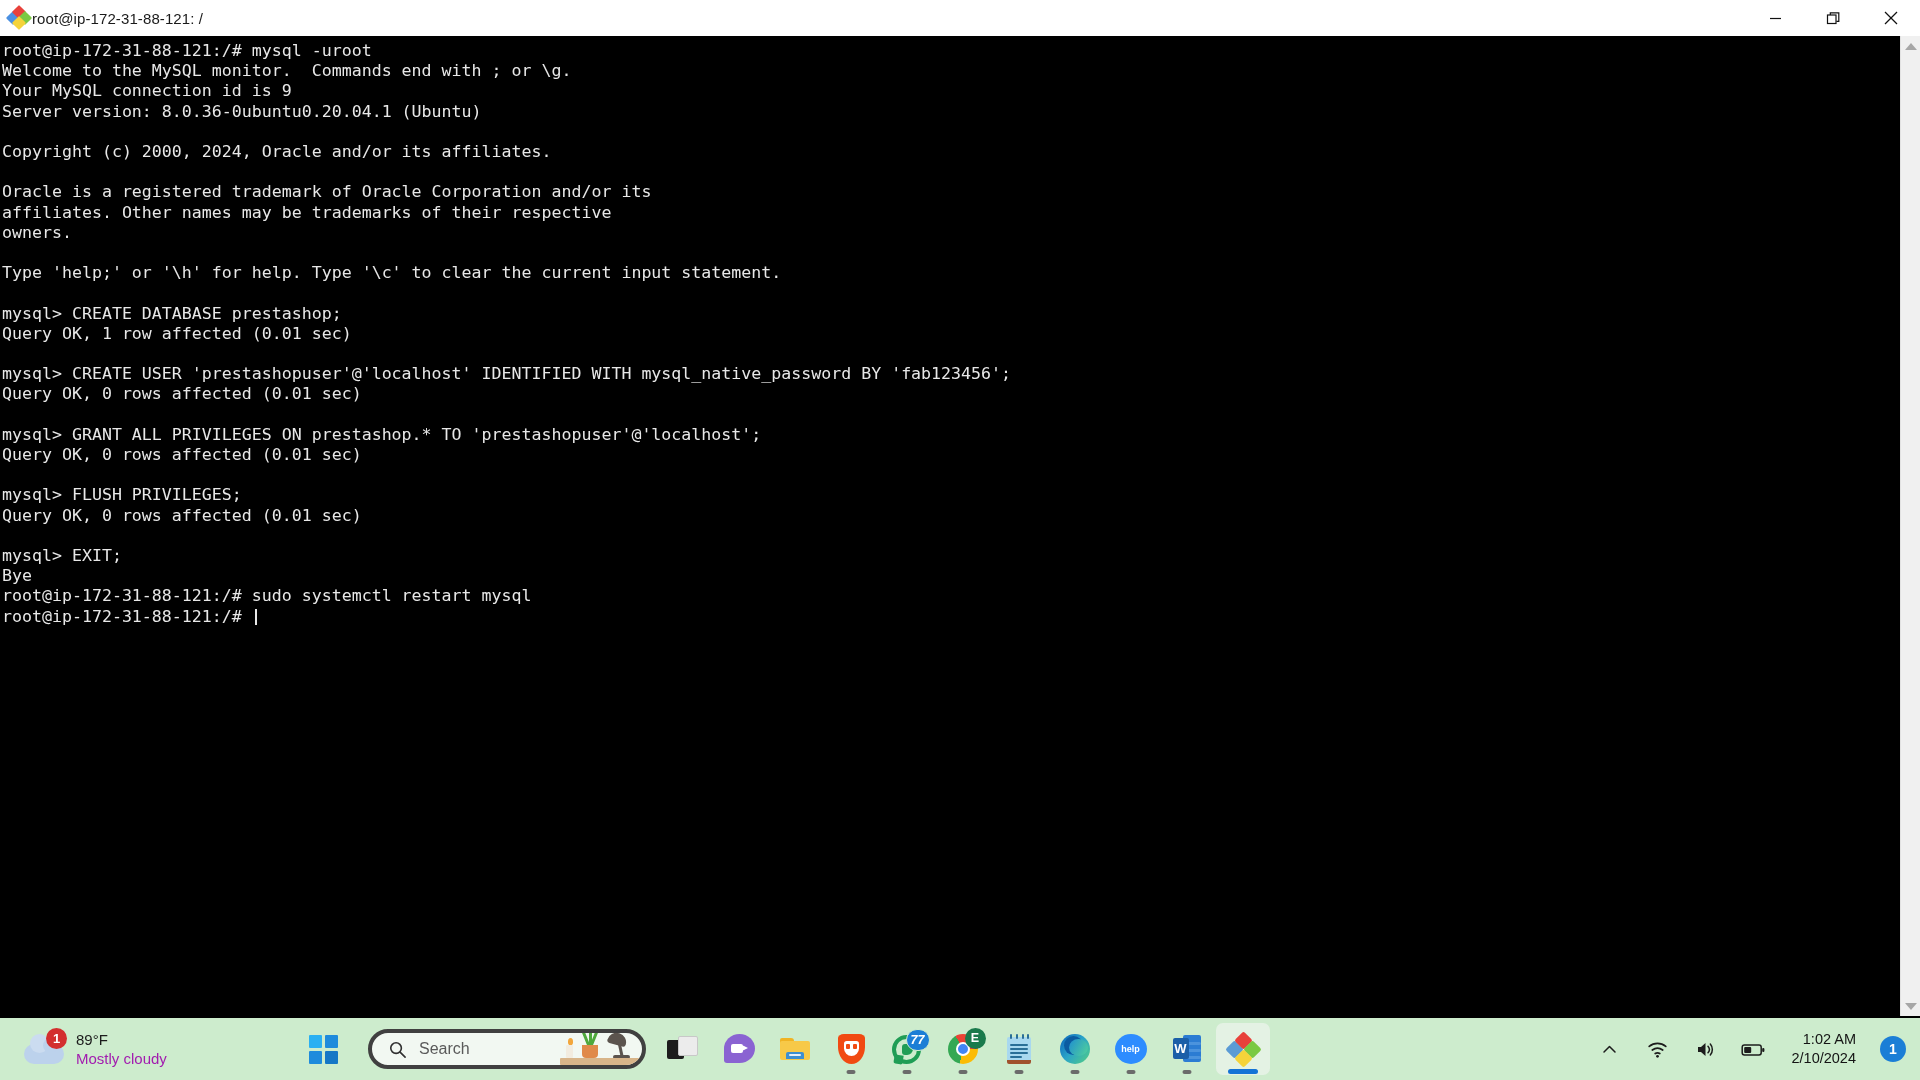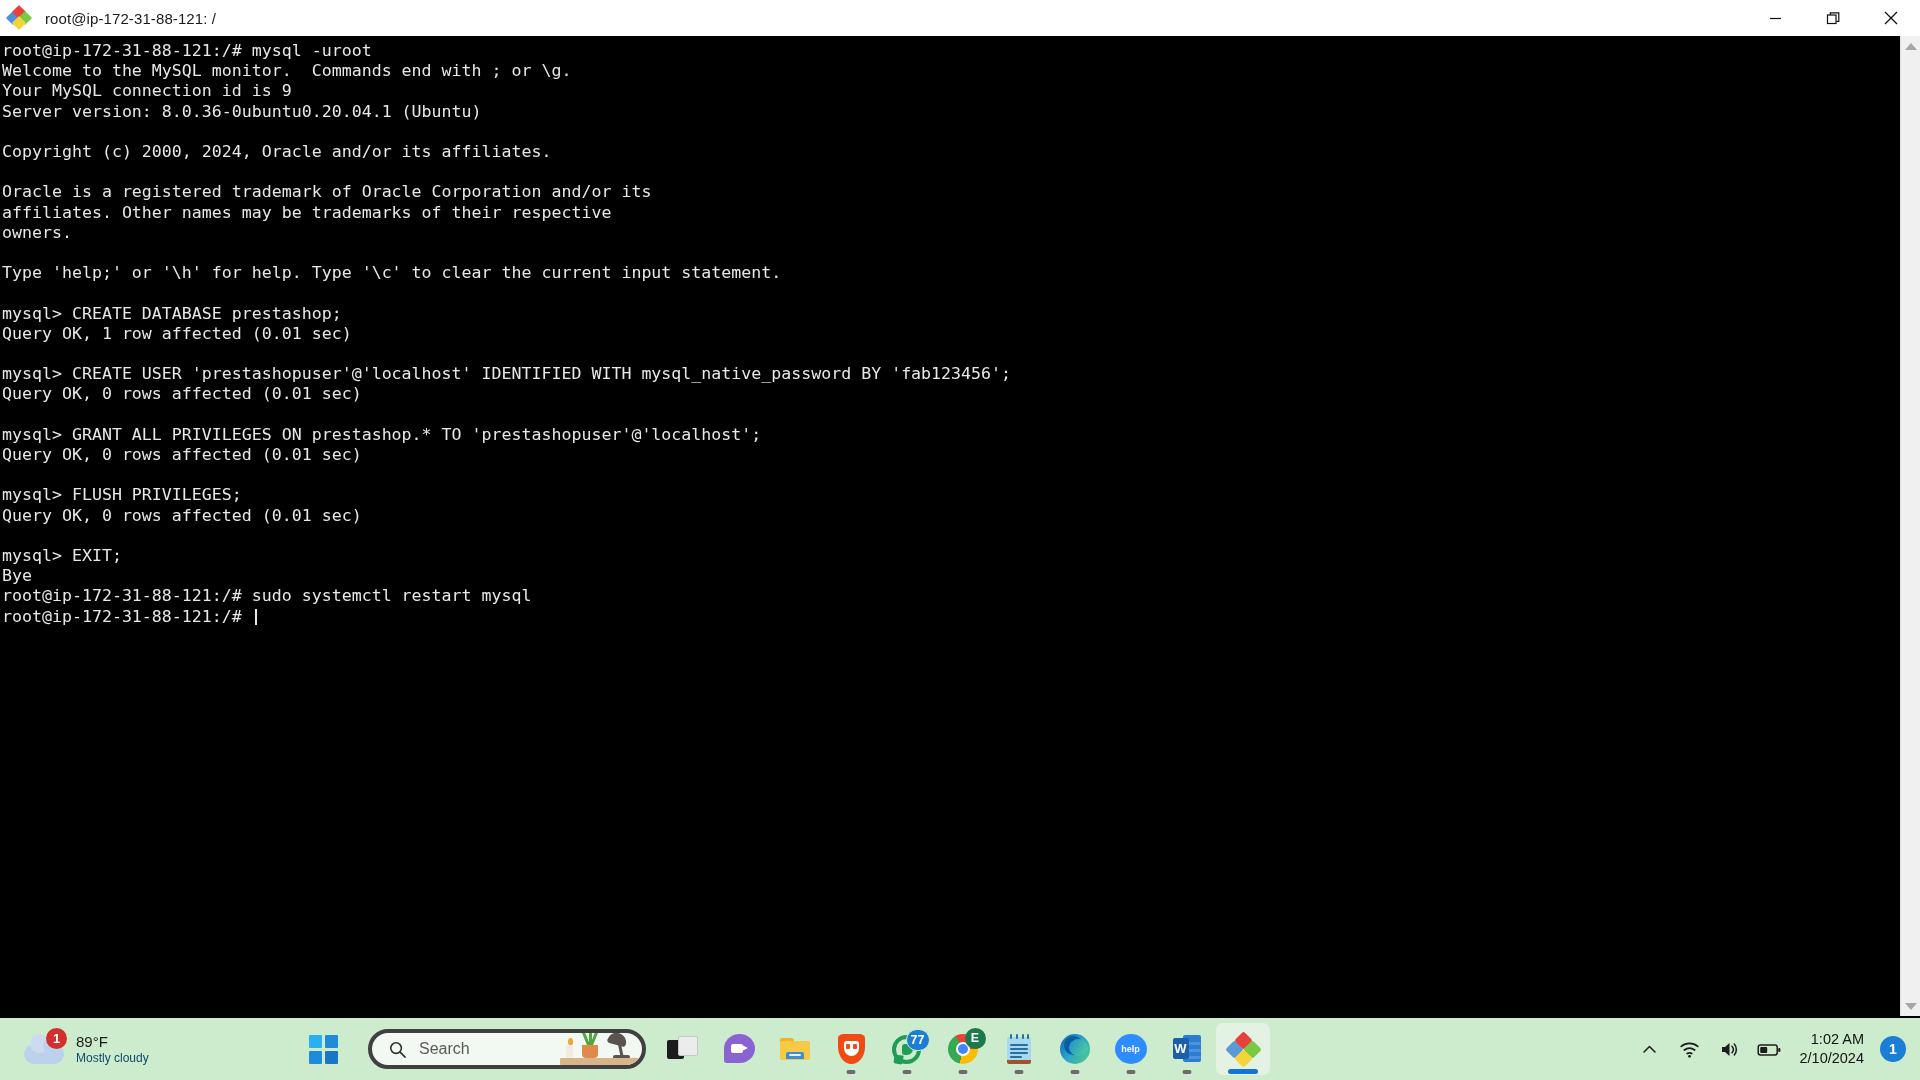--- a/index.html
+++ b/index.html
@@ -12,21 +12,21 @@
   }
   #app { position: relative; width: 1920px; height: 1080px; }
 
   
   .titlebar {
     position: absolute; top: 0; left: 0;
     width: 1920px; height: 36px;
     background: #ffffff;
     display: flex; align-items: center;
   }
-  .titlebar-left { display: flex; align-items: center; padding-left: 8px; gap: 15px; flex: 1; }
+  .titlebar-left { display: flex; align-items: center; padding-left: 8px; gap: 2px; flex: 1; }
   .moba-icon { width: 22px; height: 22px; position: relative; flex: none; }
   .moba-icon i {
     position: absolute; width: 10px; height: 10px; display: block;
     transform: rotate(45deg); border-radius: 1px;
   }
   .moba-icon i.d1 { background: #4a90e2; left: 0px;  top: 6px; }
   .moba-icon i.d2 { background: #e8413b; left: 6px;  top: 0px; }
   .moba-icon i.d3 { background: #7ac943; left: 12px; top: 6px; }
   .moba-icon i.d4 { background: #f5d33a; left: 6px;  top: 11px; }
   .title-text {
@@ -124,21 +124,21 @@
     position: absolute; right: -1px; top: -2px;
     min-width: 21px; height: 21px; padding: 0 4px;
     background: #d32f2f; color: #fff;
     border-radius: 11px;
     font-size: 13px; font-weight: 600;
     display: flex; align-items: center; justify-content: center;
     z-index: 3;
   }
   .weather-text { line-height: 1.28; }
   .weather-temp { font-size: 15px; color: #1c1c1c; }
-  .weather-cond { font-size: 12px; color: #0c4a6e; }
+  .weather-cond { font-size: 15px; color: #a21caf; }
 
   .tb-center {
     display: flex; align-items: center; gap: 0px;
     flex: 1; justify-content: flex-start;
   }
   .start-btn {
     width: 46px; height: 46px;
     display: flex; align-items: center; justify-content: center;
     border-radius: 6px;
   }
@@ -225,31 +225,32 @@
     width: 9px; height: 4px; background: #6b6b6b; border-radius: 2px;
   }
   .run-dot.wide { width: 30px; height: 5px; background: #1473d6; border-radius: 3px; }
   .badge-blue {
     position: absolute; right: -6px; top: -4px;
     min-width: 22px; height: 22px; padding: 0 4px;
     background: #1b7ed6; color: #fff; border-radius: 11px;
     font-size: 12.5px; font-weight: 700;
     display: flex; align-items: center; justify-content: center;
     border: 1.5px solid #cdeccd;
+    font-style: italic;
   }
   .badge-green {
     position: absolute; right: -6px; top: -5px;
     width: 21px; height: 21px;
     background: #1a7a4c; color: #fff; border-radius: 50%;
     font-size: 12.5px; font-weight: 700;
     display: flex; align-items: center; justify-content: center;
   }
 
   .tb-tray {
-    display: flex; align-items: center; gap: 4px;
+    display: flex; align-items: center; gap: 12px;
     margin-left: auto; padding-right: 14px;
   }
   .tray-btn {
     width: 36px; height: 44px;
     display: flex; align-items: center; justify-content: center;
     border-radius: 5px;
   }
   .clock {
     text-align: right; line-height: 1.28;
     padding: 0 10px 0 8px;

